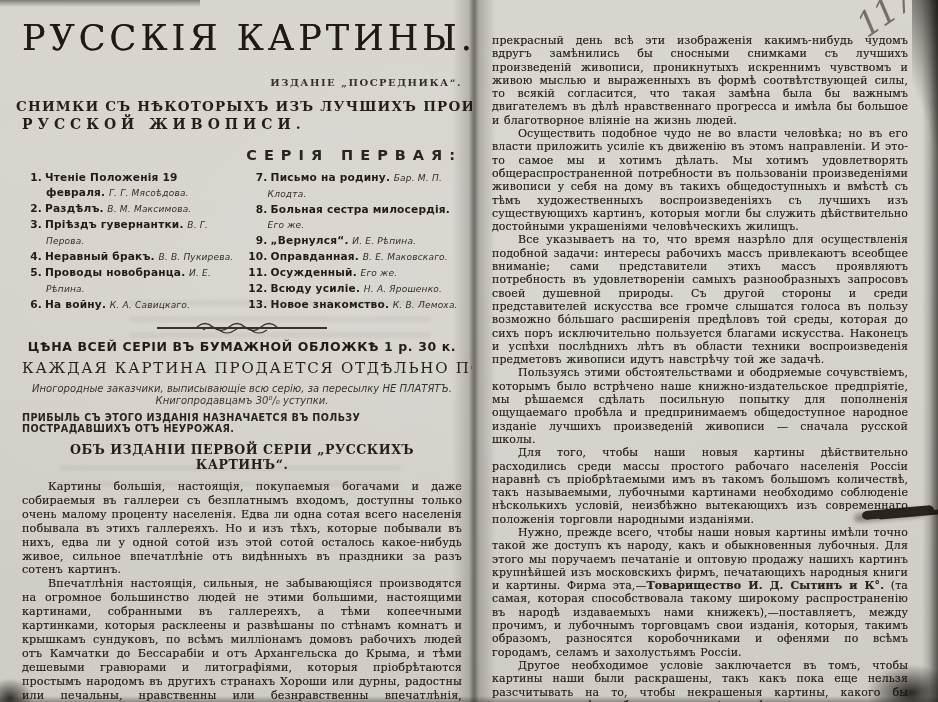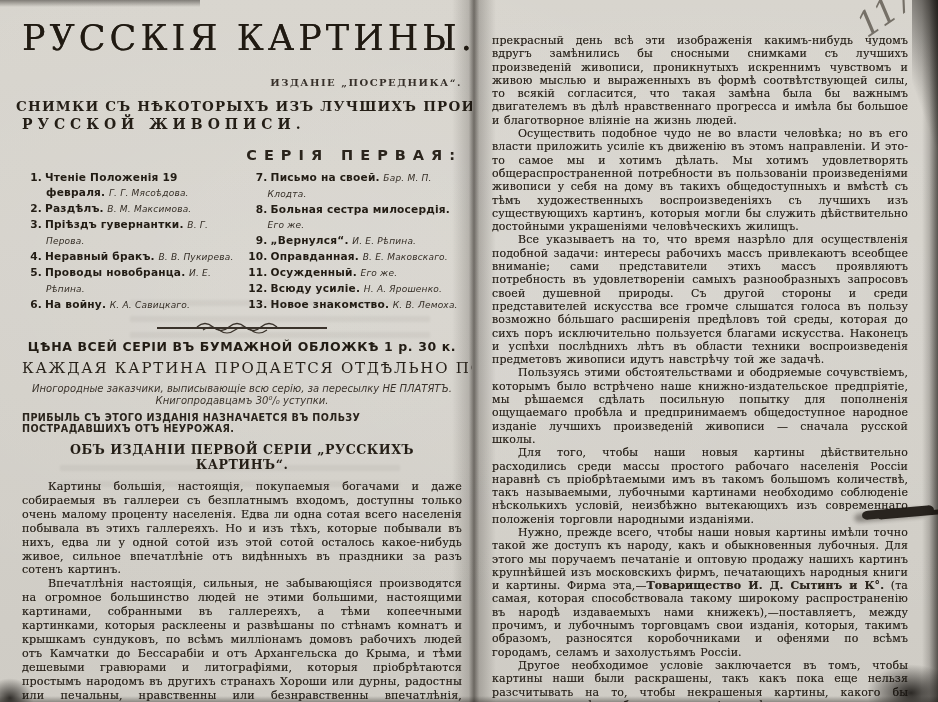--- a/index.html
+++ b/index.html
@@ -146,21 +146,21 @@
     <div class="catalog">
       <div class="cat-col colL">
         <div class="cat-item"><span class="cat-num">1.</span><span class="cat-title">Чтеніе Положенія 19 февраля.</span> <span class="cat-author">Г. Г. Мясоѣдова.</span></div>
         <div class="cat-item"><span class="cat-num">2.</span><span class="cat-title">Раздѣлъ.</span> <span class="cat-author">В. М. Максимова.</span></div>
         <div class="cat-item"><span class="cat-num">3.</span><span class="cat-title">Пріѣздъ гувернантки.</span> <span class="cat-author">В. Г. Перова.</span></div>
         <div class="cat-item"><span class="cat-num">4.</span><span class="cat-title">Неравный бракъ.</span> <span class="cat-author">В. В. Пукирева.</span></div>
         <div class="cat-item"><span class="cat-num">5.</span><span class="cat-title">Проводы новобранца.</span> <span class="cat-author">И. Е. Рѣпина.</span></div>
         <div class="cat-item"><span class="cat-num">6.</span><span class="cat-title">На войну.</span> <span class="cat-author">К. А. Савицкаго.</span></div>
       </div>
       <div class="cat-col colR">
-        <div class="cat-item"><span class="cat-num">7.</span><span class="cat-title">Письмо на своей.</span> <span class="cat-author">Бар. М. П. Клодта.</span></div>
+        <div class="cat-item"><span class="cat-num">7.</span><span class="cat-title">Письмо на родину.</span> <span class="cat-author">Бар. М. П. Клодта.</span></div>
         <div class="cat-item"><span class="cat-num">8.</span><span class="cat-title">Больная сестра милосердія.</span> <span class="cat-author">Его же.</span></div>
         <div class="cat-item"><span class="cat-num">9.</span><span class="cat-title">„Вернулся“.</span> <span class="cat-author">И. Е. Рѣпина.</span></div>
         <div class="cat-item"><span class="cat-num">10.</span><span class="cat-title">Оправданная.</span> <span class="cat-author">В. Е. Маковскаго.</span></div>
         <div class="cat-item"><span class="cat-num">11.</span><span class="cat-title">Осужденный.</span> <span class="cat-author">Его же.</span></div>
         <div class="cat-item"><span class="cat-num">12.</span><span class="cat-title">Всюду усиліе.</span> <span class="cat-author">Н. А. Ярошенко.</span></div>
         <div class="cat-item"><span class="cat-num">13.</span><span class="cat-title">Новое знакомство.</span> <span class="cat-author">К. В. Лемоха.</span></div>
       </div>
     </div>
 
     <div class="divider">

